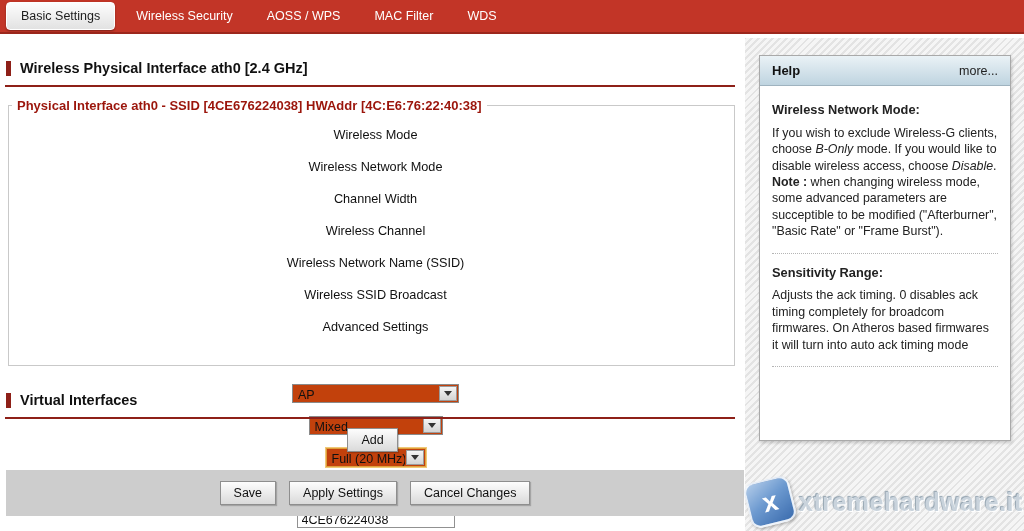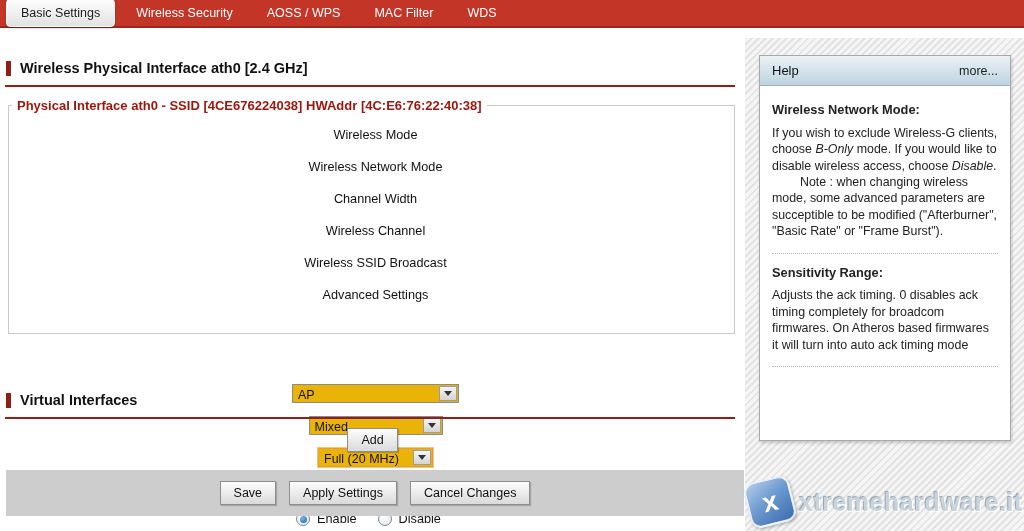--- a/index.html
+++ b/index.html
@@ -8,21 +8,21 @@
     --rule-red:#8e2018;
     --legend-red:#9b150b;
     --focus-orange:#dfa03c;
     --radio-blue:#1f62a5;
   }
   *{box-sizing:border-box; margin:0; padding:0;}
   body{font-family:"Liberation Sans", sans-serif; background:#fff;}
   .page{position:relative; width:1024px; height:531px; background:#fff; overflow:hidden;}
 
   
-  .topnav{position:absolute; left:0; top:0; width:100%; height:28px;
+  .topnav{position:absolute; left:0; top:0; width:100%; height:34px;
     background:var(--accent-red); border-bottom:2px solid var(--nav-border-red);
     display:flex; align-items:center; padding-left:6px;text-align:right;}
   .tab{color:#fff; font-size:12.5px; padding:6px 17px; cursor:pointer; white-space:nowrap;}
   .tab.active{background:linear-gradient(#fdfdfd,#e2e2e2); color:#1d1d1d;
     border-radius:4px; border:1px solid #ffffff; box-shadow:0 1px 2px rgba(0,0,0,.35);
     padding:6px 14px; margin-right:4px;}
 
   
   .main{position:absolute; left:0; top:38px; width:745px; height:493px; background:#fff;}
   .sidebar{position:absolute; left:745px; top:38px; width:279px; height:493px;
@@ -36,21 +36,21 @@
     border:none; border-top:2px solid var(--rule-red);}
 
   
   .phys-fieldset{position:absolute; left:8px; top:60px; width:727px;
     border:1px solid #c9c9c9; padding:15px 0 13px;}
   .phys-fieldset legend{margin-left:3px; padding:0 5px; font-size:13px; font-weight:bold;
     color:var(--legend-red);}
   .row{display:flex; align-items:center; height:32px; padding-left:8px;flex-direction:column;}
   .row .flabel{flex:0 0 256px; font-size:12.7px; color:#111;}
 
-  .combo{height:22px; border:1px solid #8a8a8a; background:#eab308; display:flex;
+  .combo{height:22px; border:1px solid #8a8a8a; background:#c2410c; display:flex;
     align-items:stretch; cursor:pointer;}
   .combo .cval{flex:1; font-size:12.5px; color:#111; padding:3px 2px 0 5px; overflow:hidden; white-space:nowrap;}
   .combo .cbtn{width:18px; margin:1px; border:1px solid #9b9b9b;
     background:linear-gradient(#f5f5f5,#d4d4d4); display:flex; align-items:center; justify-content:center;}
   .combo .tri{width:0; height:0; border-left:4px solid transparent; border-right:4px solid transparent;
     border-top:5px solid #333;}
   .combo.focused{border-color:var(--focus-orange); box-shadow:0 0 0 1px #f0c878;}
 
   .text-input{width:158px; height:21px; border:1px solid #919191; font-size:12.5px;
     padding:0 4px; color:#111; font-family:"Liberation Sans",sans-serif;}
@@ -73,26 +73,26 @@
   .add-row{position:absolute; left:0; top:390px; width:745px; display:flex; justify-content:center;}
   .footer-bar{position:absolute; left:6px; top:432px; width:738px; height:46px;
     background:#cdcdcd; display:flex; align-items:center; justify-content:center; gap:13px;}
 
   
   .help-box{position:absolute; left:14px; top:17px; width:252px; height:386px;
     background:#fff; border:1px solid #a9a9a9; box-shadow:1px 2px 3px rgba(0,0,0,.18);}
   .help-header{height:30px; background:linear-gradient(#eaf2f6,#bfd4e0);
     border-bottom:1px solid #9fb3bf; display:flex; align-items:center;
     justify-content:space-between; padding:0 12px;}
-  .help-title{font-size:13px; font-weight:normal; color:#111;}
+  .help-title{font-size:13px; font-weight:bold; color:#111;}
   .help-more{font-size:12.5px; color:#222; cursor:pointer;}
   .help-body{padding:12px 12px; font-size:12.4px; color:#222; line-height:1.32;}
   .help-topic-title{font-size:12.8px; font-weight:bold; margin:4px 0 6px;}
   .help-body em{font-style:italic;}
-  .help-body .note-b{font-weight:normal;margin-left:28px;}
+  .help-body .note-b{font-weight:bold;}
   .dotted-sep{border:none; border-top:1px dotted #b5b5b5; margin:13px 0 11px;}
 
   
   .watermark{position:absolute; left:0; bottom:6px; width:100%; display:flex;
     align-items:center; padding-left:2px;}
   .wm-logo{width:46px; height:46px; border-radius:10px; transform:rotate(-14deg);
     background:linear-gradient(150deg,#b3cce9 0%, #6d9ad0 45%, #3b6cae 100%);
     border:2px solid rgba(255,255,255,.85); box-shadow:1px 2px 3px rgba(0,0,0,.25);
     display:flex; align-items:center; justify-content:center; flex:0 0 auto;}
   .wm-x{color:#fff; font-size:27px; font-weight:bold;}
@@ -138,38 +138,42 @@
         <div class="combo" style="width:134px;">
           <span class="cval">Mixed</span>
           <span class="cbtn">
               <span class="tri"></span>
             </span>
         </div>
       </div>
 
       <div class="row">
         <span class="flabel">Channel Width</span>
-        <div class="combo focused" style="width:115px;">
+        <div class="combo focused" style="width:100px;">
           <span class="cval">Full (20 MHz)</span>
           <span class="cbtn">
               <span class="tri"></span>
             </span>
         </div>
       </div>
 
       <div class="row">
         <span class="flabel">Wireless Channel</span>
         <div class="combo" style="width:122px;">
           <span class="cval">Burst</span>
           <span class="cbtn">
               <span class="tri"></span>
             </span>
         </div>
       </div>
 
+      <div class="row">
+        <span class="flabel">Wireless Network Name (SSID)</span>
+        <input type="text" class="text-input" value="4CE676224038" style="">
+      </div>
 
       <div class="row">
         <span class="flabel">Wireless SSID Broadcast</span>
         <div class="radio-group">
           <span class="radio checked"></span>
           <span class="radio-label">Enable</span>
           <span class="radio"></span>
           <span class="radio-label">Disable</span>
         </div>
       </div>

